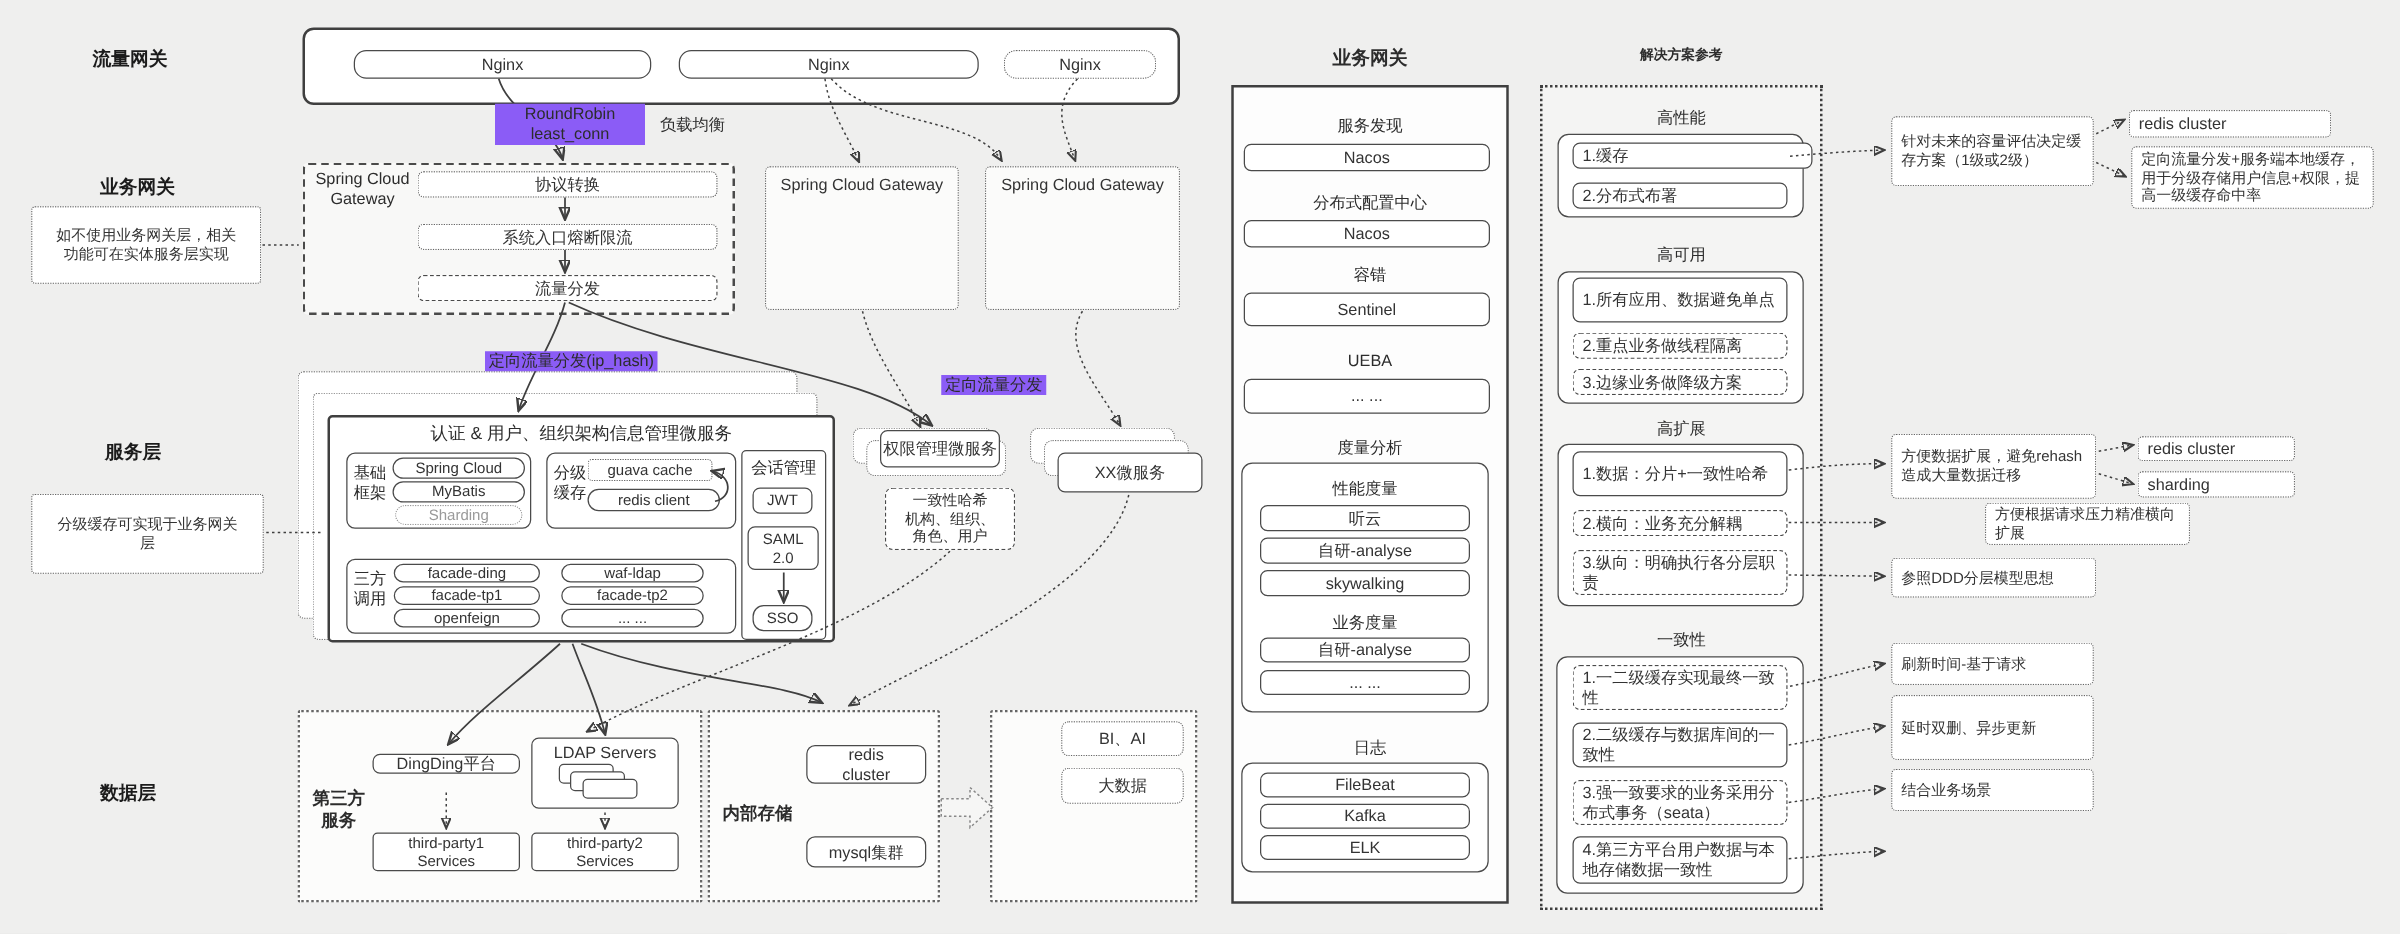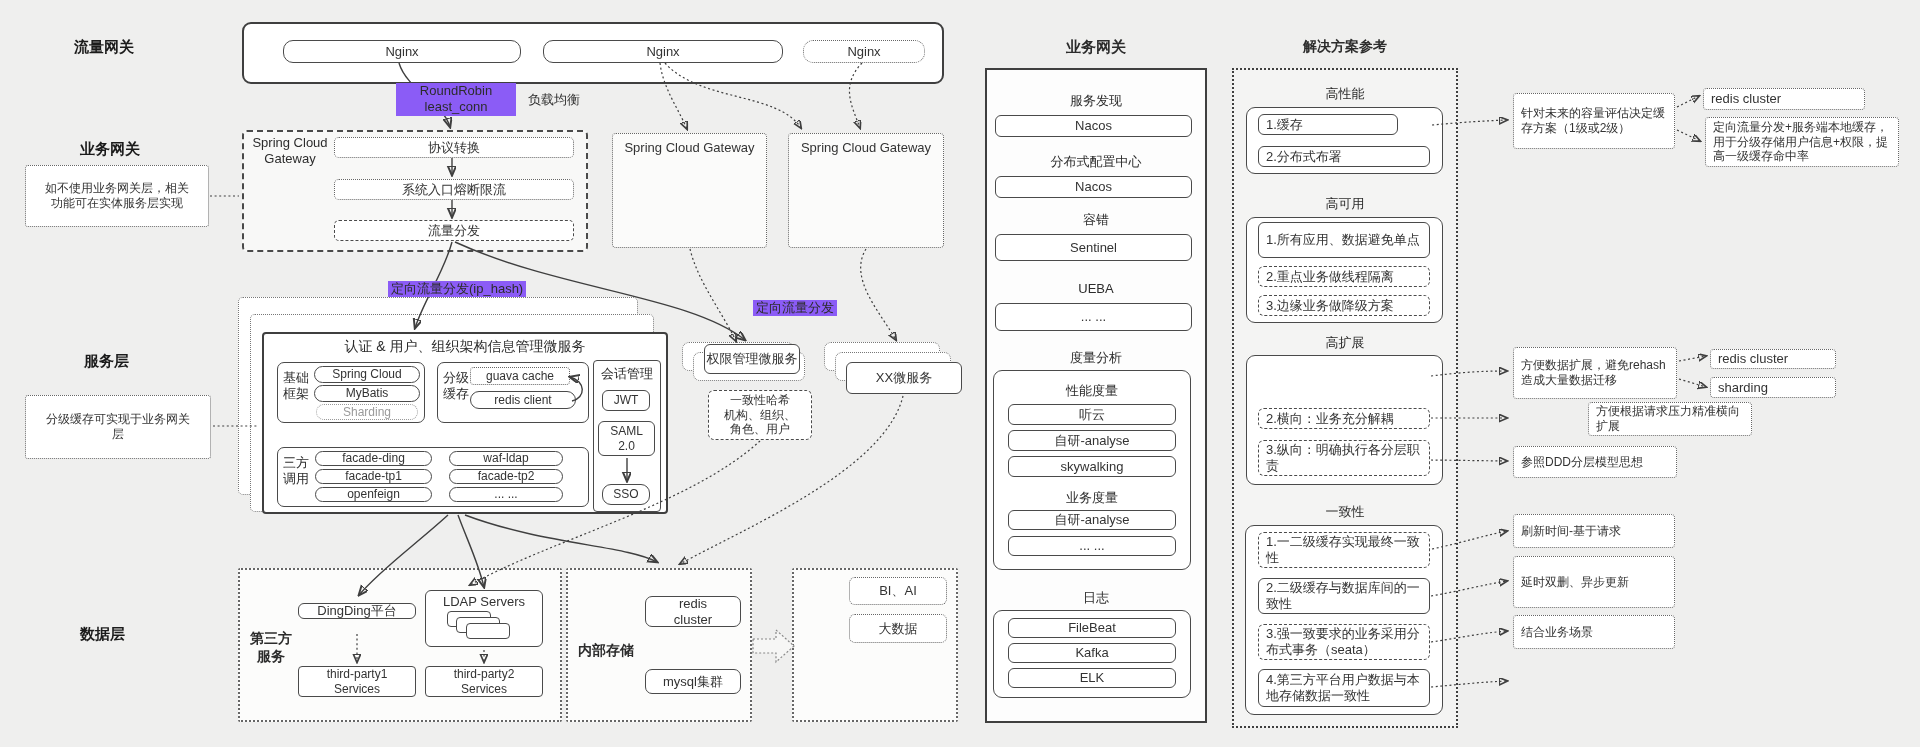--- a/index.html
+++ b/index.html
@@ -154,35 +154,36 @@
   <div class="lbl" style="left:993px;top:490px;width:198px">业务度量</div>
   <div class="bx" style="left:1008px;top:510px;width:168px;height:20px;border-radius:6px">自研-analyse</div>
   <div class="bx" style="left:1008px;top:536px;width:168px;height:20px;border-radius:6px">... ...</div>
 
   <div class="lbl" style="left:985px;top:590px;width:222px">日志</div>
   <div class="group" style="left:993px;top:610px;width:198px;height:88px;border-radius:9px;z-index:1"></div>
   <div class="bx" style="left:1008px;top:618px;width:168px;height:20px;border-radius:6px">FileBeat</div>
   <div class="bx" style="left:1008px;top:643px;width:168px;height:20px;border-radius:6px">Kafka</div>
   <div class="bx" style="left:1008px;top:668px;width:168px;height:20px;border-radius:6px">ELK</div>
 
-  <div class="lbl bold" style="left:1232px;top:38px;width:226px;font-size:14px">解决方案参考</div>
+  <div class="lbl bold" style="left:1232px;top:38px;width:226px;font-size:11px">解决方案参考</div>
   <div class="panel dot" style="left:1232px;top:68px;width:226px;height:660px;border-style:dotted;background:#f4f4f3"></div>
   <div class="lbl" style="left:1232px;top:86px;width:226px">高性能</div>
   <div class="group" style="left:1246px;top:107px;width:197px;height:67px;border-radius:9px;z-index:1"></div>
-  <div class="bx pl" style="left:1258px;top:114px;width:140px;height:21px;border-radius:6px">1.缓存</div>
+  <div class="bx pl" style="left:1258px;top:114px;width:192px;height:21px;border-radius:6px">1.缓存</div>
   <div class="bx pl" style="left:1258px;top:146px;width:172px;height:21px;border-radius:6px">2.分布式布署</div>
 
   <div class="lbl" style="left:1232px;top:196px;width:226px">高可用</div>
   <div class="group" style="left:1246px;top:217px;width:197px;height:106px;border-radius:9px;z-index:1"></div>
   <div class="bx pl" style="left:1258px;top:222px;width:172px;height:36px;border-radius:6px">1.所有应用、数据避免单点</div>
   <div class="bx pl dash" style="left:1258px;top:266px;width:172px;height:21px;border-radius:6px">2.重点业务做线程隔离</div>
   <div class="bx pl dash" style="left:1258px;top:295px;width:172px;height:21px;border-radius:6px">3.边缘业务做降级方案</div>
 
   <div class="lbl" style="left:1232px;top:335px;width:226px">高扩展</div>
   <div class="group" style="left:1246px;top:355px;width:197px;height:130px;border-radius:9px;z-index:1"></div>
+  <div class="bx pl" style="left:1258px;top:361px;width:172px;height:36px;border-radius:6px">1.数据：分片+一致性哈希</div>
   <div class="bx pl dash" style="left:1258px;top:408px;width:172px;height:21px;border-radius:6px">2.横向：业务充分解耦</div>
   <div class="bx pl dash" style="left:1258px;top:440px;width:172px;height:36px;border-radius:6px">3.纵向：明确执行各分层职责</div>
 
   <div class="lbl" style="left:1232px;top:504px;width:226px">一致性</div>
   <div class="group" style="left:1245px;top:525px;width:198px;height:190px;border-radius:9px;z-index:1"></div>
   <div class="bx pl dash" style="left:1258px;top:532px;width:172px;height:36px;border-radius:6px">1.一二级缓存实现最终一致性</div>
   <div class="bx pl" style="left:1258px;top:578px;width:172px;height:36px;border-radius:6px">2.二级缓存与数据库间的一致性</div>
   <div class="bx pl dash" style="left:1258px;top:624px;width:172px;height:36px;border-radius:6px">3.强一致要求的业务采用分布式事务（seata）</div>
   <div class="bx pl" style="left:1258px;top:669px;width:172px;height:38px;border-radius:6px">4.第三方平台用户数据与本地存储数据一致性</div>
 

